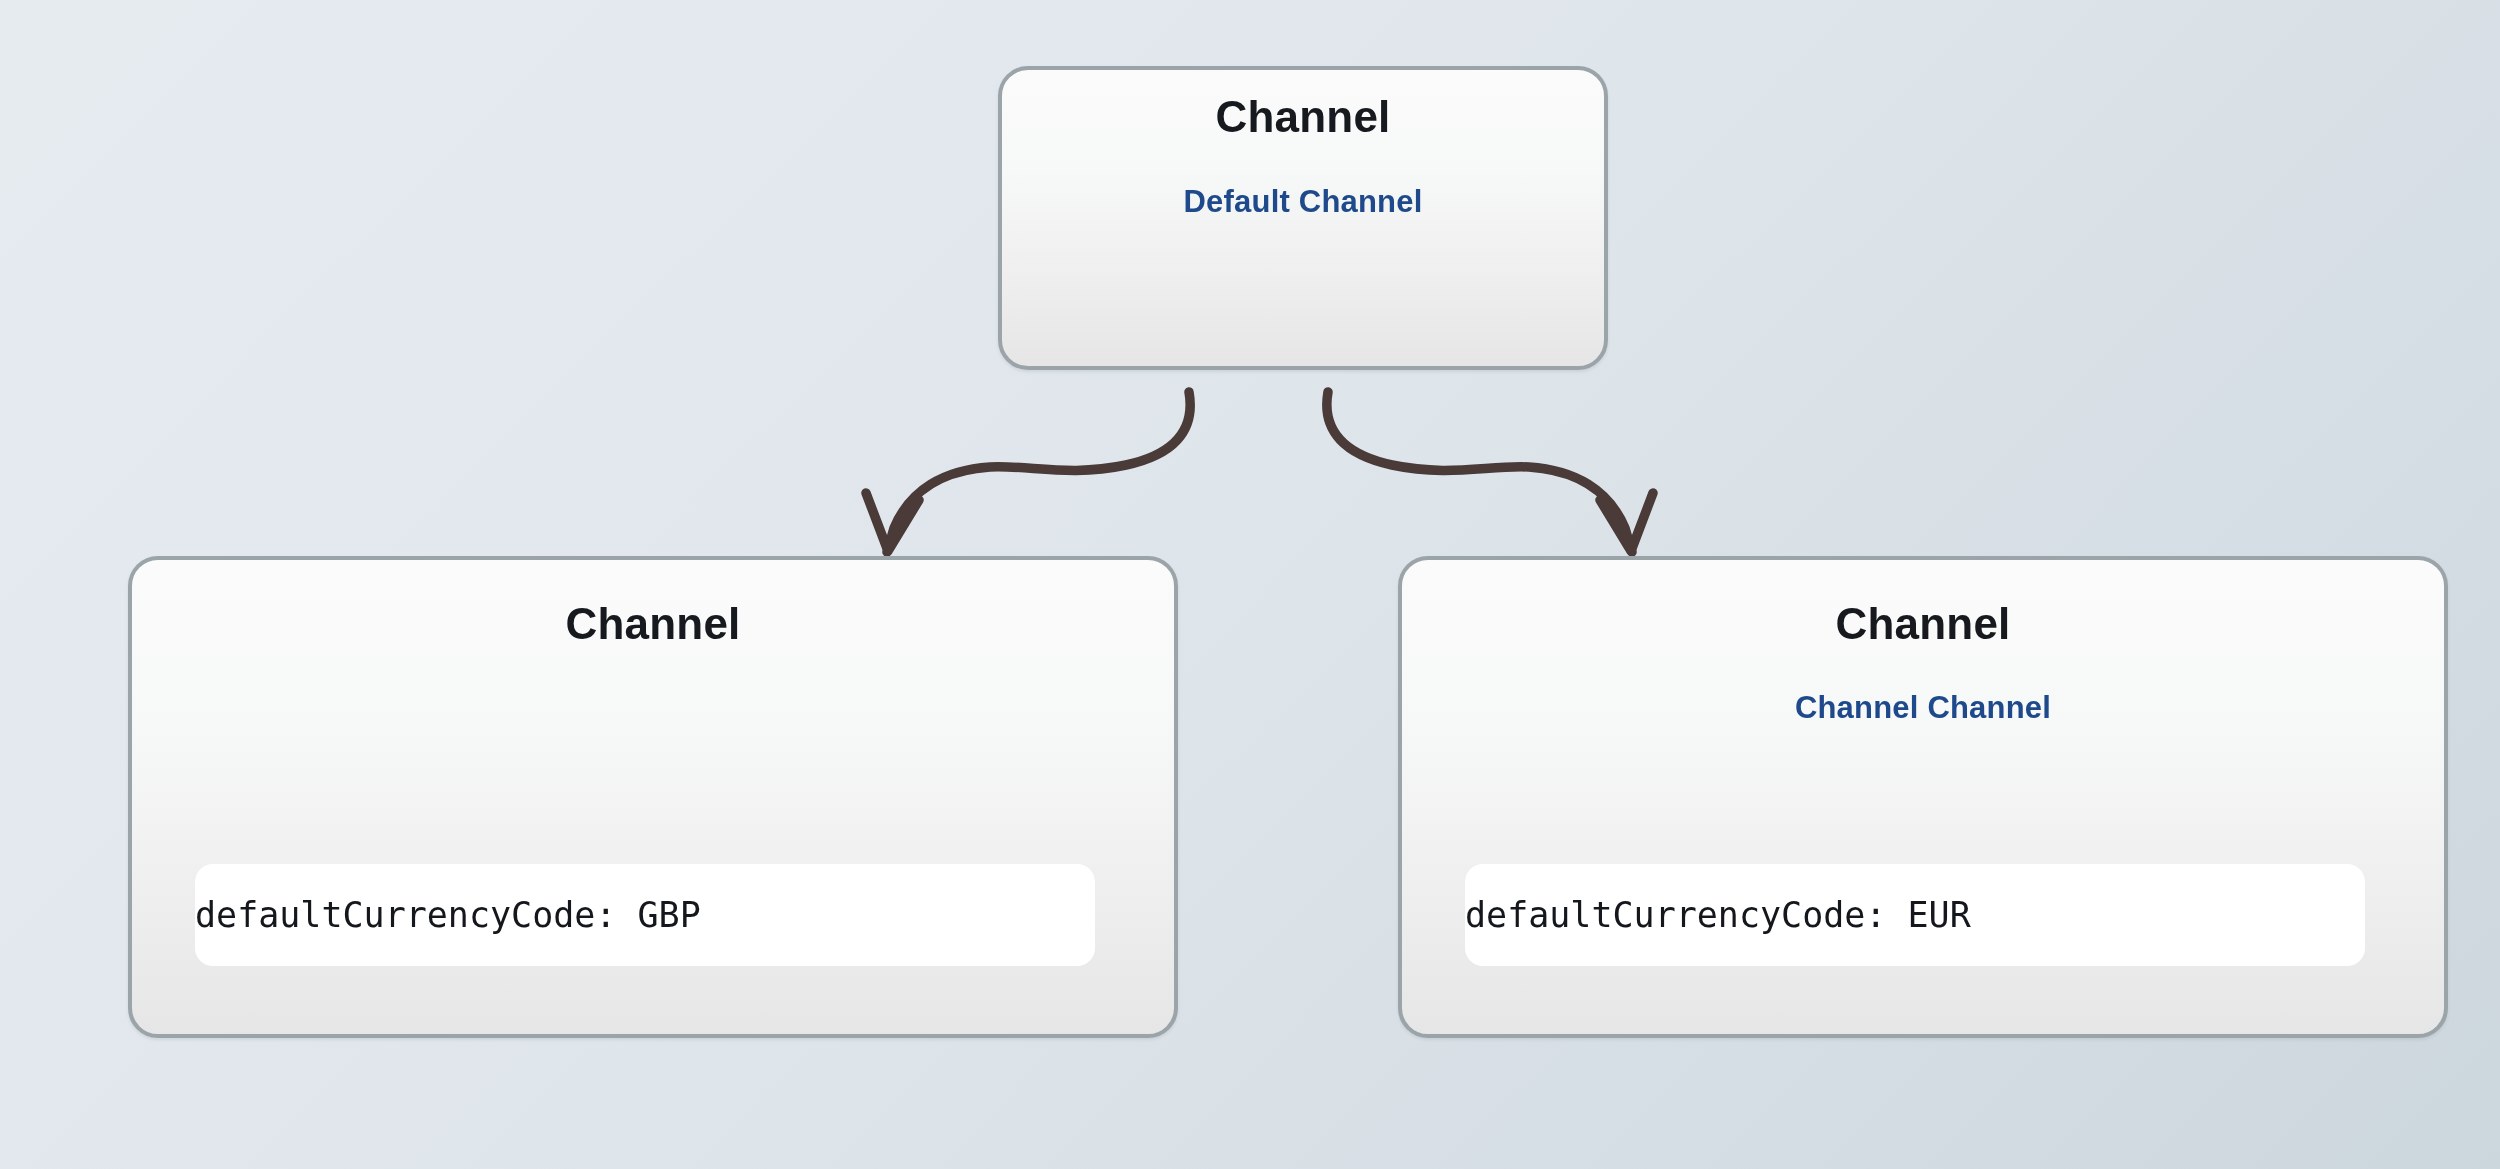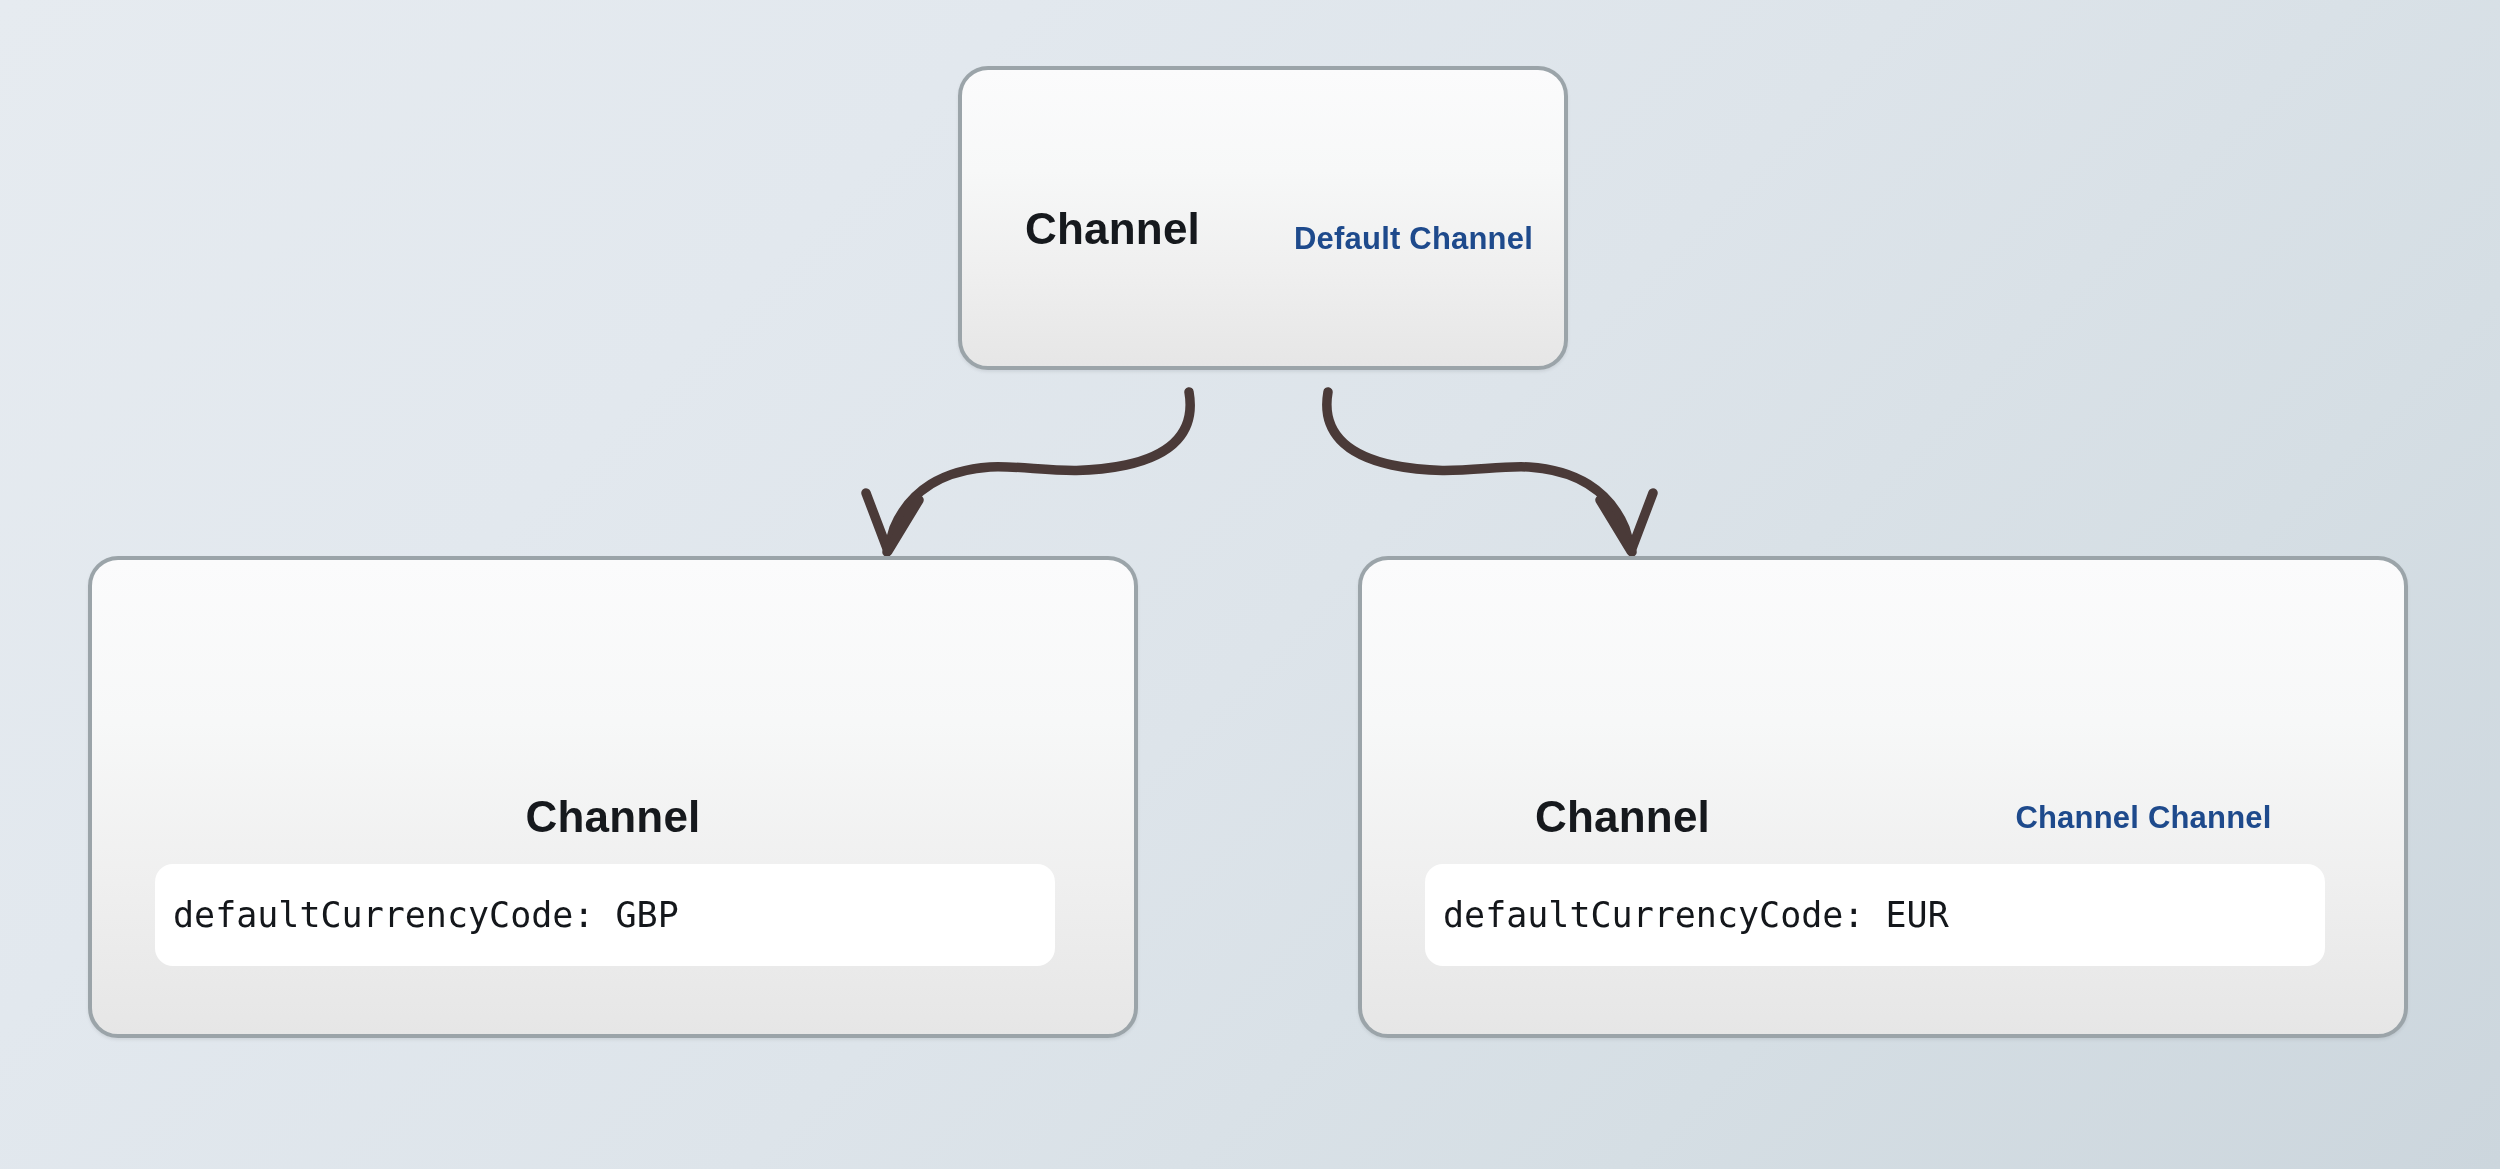--- a/index.html
+++ b/index.html
@@ -29,22 +29,23 @@
 
   
   .node {
     position: absolute;
     box-sizing: border-box;
     border: 4px solid #9ba4a9;
     border-radius: 30px;
     background: linear-gradient(180deg, #fbfbfc 0%, #f7f8f8 34%, #efefef 68%, #e6e6e6 100%);
     box-shadow: 0 2px 3px rgba(90,100,110,0.13);
     display: flex;
-    flex-direction: row;
+    flex-direction: column;
     align-items: center;
+    margin-left: 40px;
   }
 
   .node-root {
     left: 958px;
     top: 66px;
     width: 610px;
     height: 304px;
     justify-content: flex-start;
   }
   .node-left {
@@ -94,21 +95,20 @@
   .prop-chip {
     position: absolute;
     top: 304px;
     width: 900px;
     height: 102px;
     box-sizing: border-box;
     background: #ffffff;
     border-radius: 18px;
     display: flex;
     align-items: center;
-    padding-left: 18px;
   }
   .node-left  .prop-chip { left: 63px; }
   .node-right .prop-chip { left: 63px; }
 
   .prop-text {
     font-family: "DejaVu Sans Mono", "Liberation Mono", monospace;
     font-size: 35px;
     font-weight: normal;
     color: #14171b;
     white-space: nowrap;

